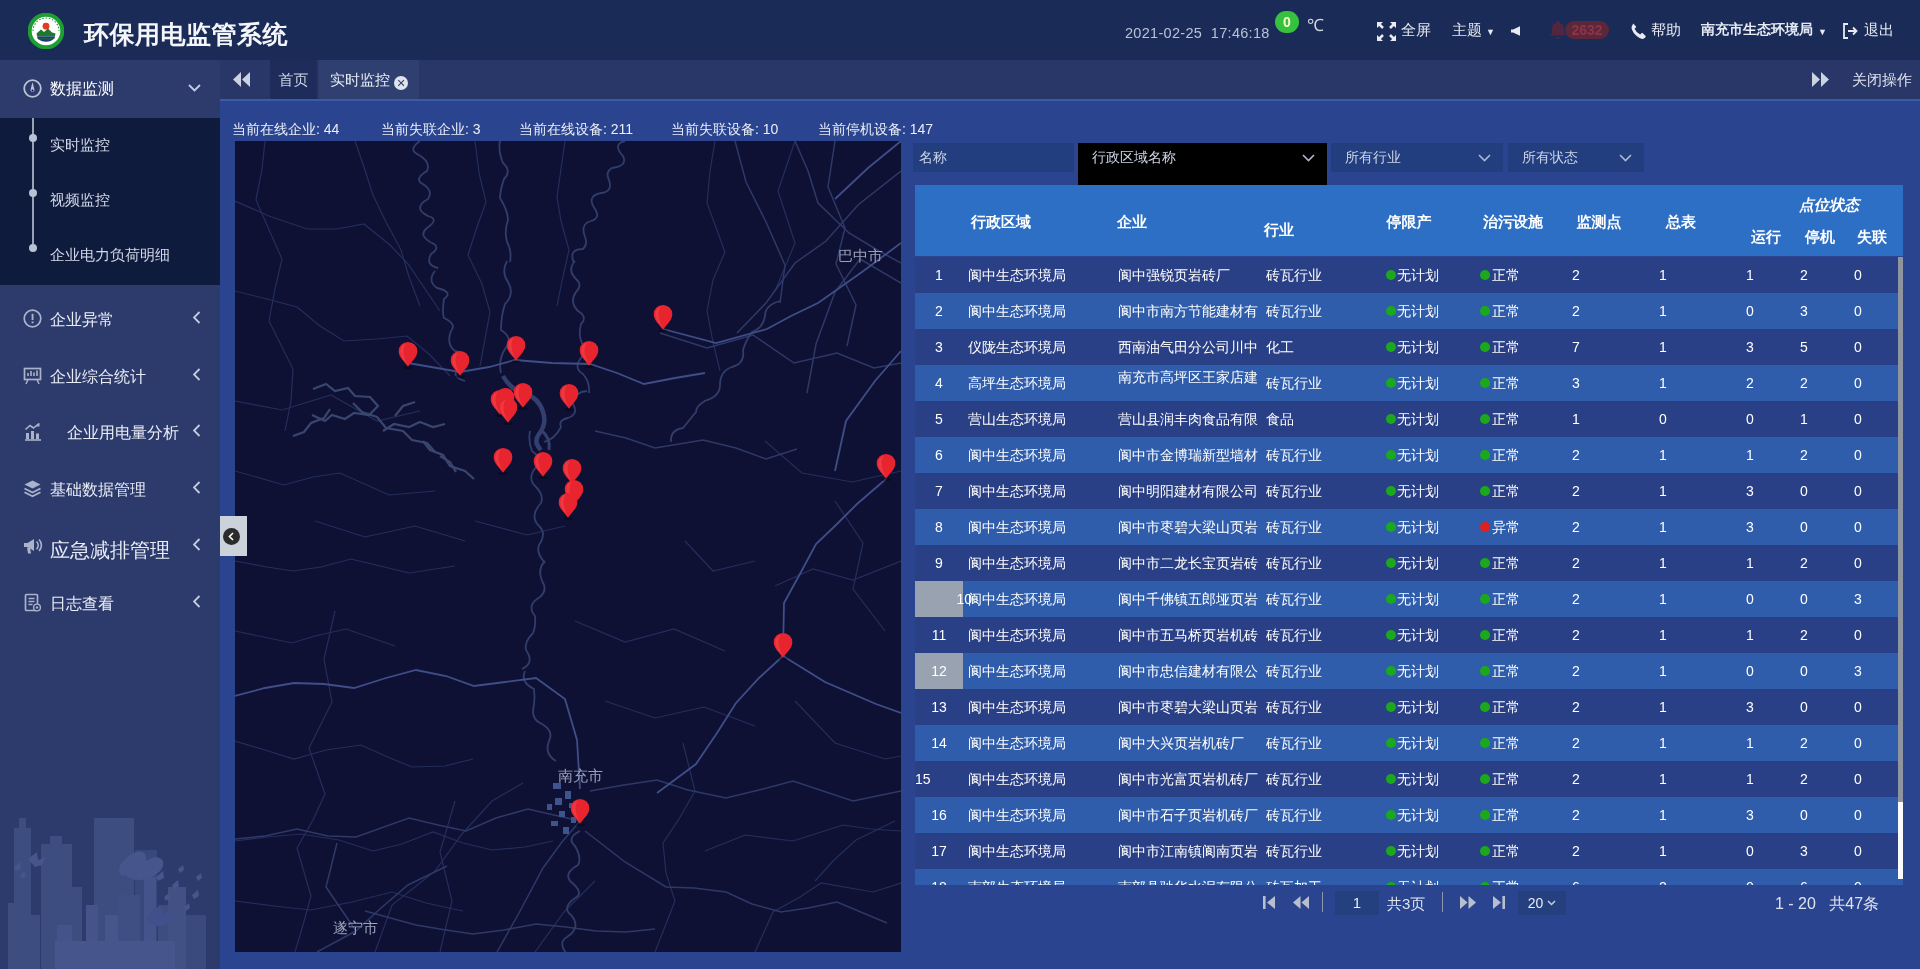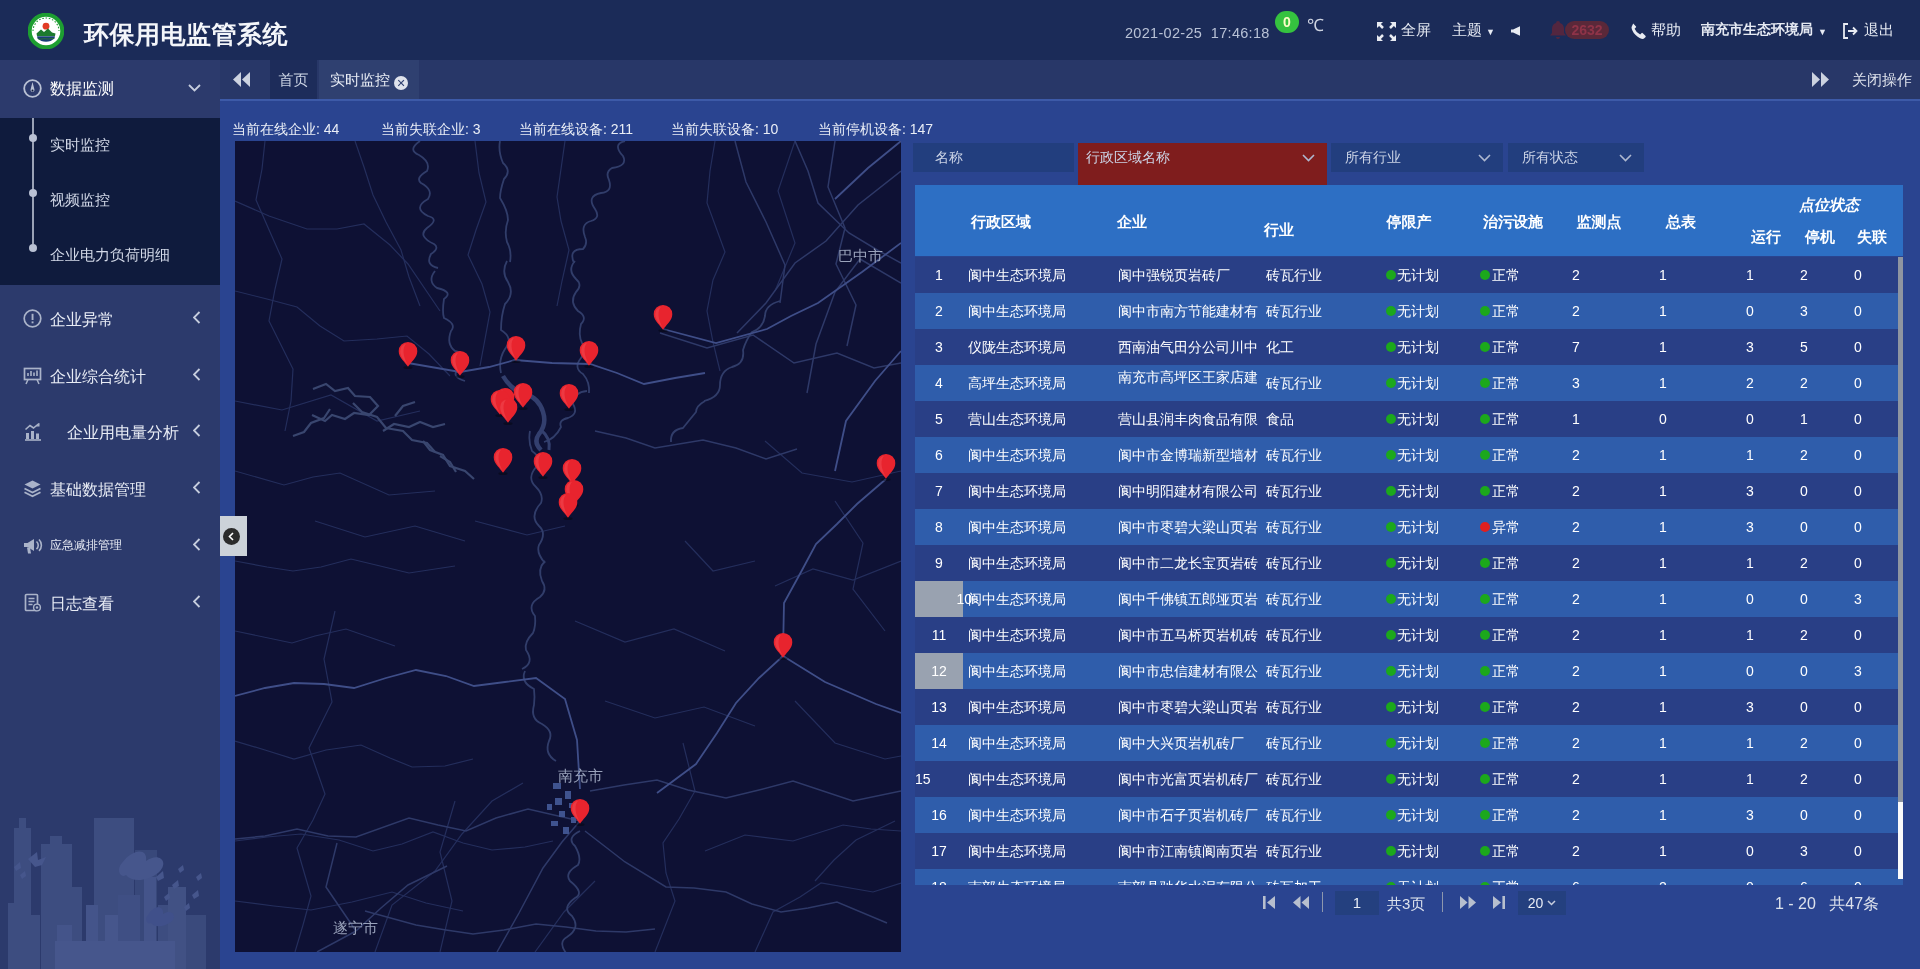--- a/index.html
+++ b/index.html
@@ -149,21 +149,21 @@
       </svg></div>
 <div class="abs" style="left:50px;top:420px;font-size:16px;color:#e8ecf5">基础数据管理</div>
 <svg class="abs" style="left:193px;top:421px" width="8" height="13" viewBox="0 0 8 13">
       <path d="M6.5,1 L1,6.5 6.5,12" stroke="#c6cdde" stroke-width="1.8" fill="none"></path>
     </svg>
 <div class="abs" style="left:23px;top:476px"><svg width="20" height="19" viewBox="0 0 20 19">
         <path d="M1,7 h3.5 L11,3 v12 L4.5,11 H1 Z" fill="#aab3c9"></path>
         <path d="M13.5,5.5 a5,5 0 0 1 0,7.6 M16,3.5 a8,8 0 0 1 0,11.4" stroke="#aab3c9" stroke-width="1.6" fill="none"></path>
         <path d="M4,11.5 h3 l1,6 h-3 Z" fill="#aab3c9"></path>
       </svg></div>
-<div class="abs" style="left:50px;top:477px;font-size:12px;color:#e8ecf5">应急减排管理</div>
+<div class="abs" style="left:50px;top:477px;font-size:20px;color:#e8ecf5">应急减排管理</div>
 <svg class="abs" style="left:193px;top:478px" width="8" height="13" viewBox="0 0 8 13">
       <path d="M6.5,1 L1,6.5 6.5,12" stroke="#c6cdde" stroke-width="1.8" fill="none"></path>
     </svg>
 <div class="abs" style="left:23px;top:533px"><svg width="19" height="19" viewBox="0 0 19 19">
         <rect x="2.5" y="1.5" width="12" height="16" rx="1" fill="none" stroke="#aab3c9" stroke-width="1.7"></rect>
         <path d="M5.5,5.5 h6 M5.5,8.5 h6 M5.5,11.5 h4" stroke="#aab3c9" stroke-width="1.4"></path>
         <circle cx="14" cy="14.5" r="3.4" fill="#2c3a6c" stroke="#aab3c9" stroke-width="1.4"></circle>
         <circle cx="14" cy="14.5" r="1.2" fill="#aab3c9"></circle>
       </svg></div>
 <div class="abs" style="left:50px;top:534px;font-size:16px;color:#e8ecf5">日志查看</div>
@@ -325,22 +325,22 @@
 <use href="#pin" x="548" y="517"></use>
 <use href="#pin" x="345" y="683"></use>
 </g>
 </svg>
 </div>
 <div class="abs" style="left:0;top:413px;width:27px;height:40px;background:#ccd2d9"></div>
 <div class="abs" style="left:3px;top:425px;width:17px;height:17px;border-radius:50%;background:#2b2b2b"></div>
 <svg class="abs" style="left:8px;top:429px" width="6" height="9" viewBox="0 0 6 9">
       <path d="M5,1 L1.5,4.5 5,8" stroke="#fff" stroke-width="1.6" fill="none"></path>
     </svg>
-<div class="abs" style="left:693px;top:40px;width:161px;height:29px;background:#223e7e;color:#ccd4e6;font-size:14px;line-height:29px;padding-left:22px">名称</div>
-<div class="abs" style="left:858px;top:40px;width:249px;height:47px;background:#7f1d1d;color:#ccd4e6;font-size:14px;line-height:29px;padding-left:8px">行政区域名称<svg style="position:absolute;right:12px;top:11px" width="13" height="8" viewBox="0 0 13 8">
+<div class="abs" style="left:693px;top:40px;width:161px;height:29px;background:#223e7e;color:#ccd4e6;font-size:14px;line-height:29px;padding-left:6px">名称</div>
+<div class="abs" style="left:858px;top:40px;width:249px;height:47px;background:#000000;color:#ccd4e6;font-size:14px;line-height:29px;padding-left:14px">行政区域名称<svg style="position:absolute;right:12px;top:11px" width="13" height="8" viewBox="0 0 13 8">
         <path d="M1,1 L6.5,6.5 12,1" stroke="#aeb8d0" stroke-width="1.6" fill="none"></path>
       </svg></div>
 <div class="abs" style="left:1111px;top:40px;width:172px;height:29px;background:#223e7e;color:#ccd4e6;font-size:14px;line-height:29px;padding-left:14px">所有行业<svg style="position:absolute;right:12px;top:11px" width="13" height="8" viewBox="0 0 13 8">
         <path d="M1,1 L6.5,6.5 12,1" stroke="#aeb8d0" stroke-width="1.6" fill="none"></path>
       </svg></div>
 <div class="abs" style="left:1288px;top:40px;width:136px;height:29px;background:#223e7e;color:#ccd4e6;font-size:14px;line-height:29px;padding-left:14px">所有状态<svg style="position:absolute;right:12px;top:11px" width="13" height="8" viewBox="0 0 13 8">
         <path d="M1,1 L6.5,6.5 12,1" stroke="#aeb8d0" stroke-width="1.6" fill="none"></path>
       </svg></div>
 <div class="abs" style="left:695px;top:82px;width:988px;height:71px;background:#2d6fc4;color:#fff;font-weight:bold;font-size:15px">
 <div class="abs" style="left:86px;top:28px;transform:translateX(-50%)">行政区域</div>

